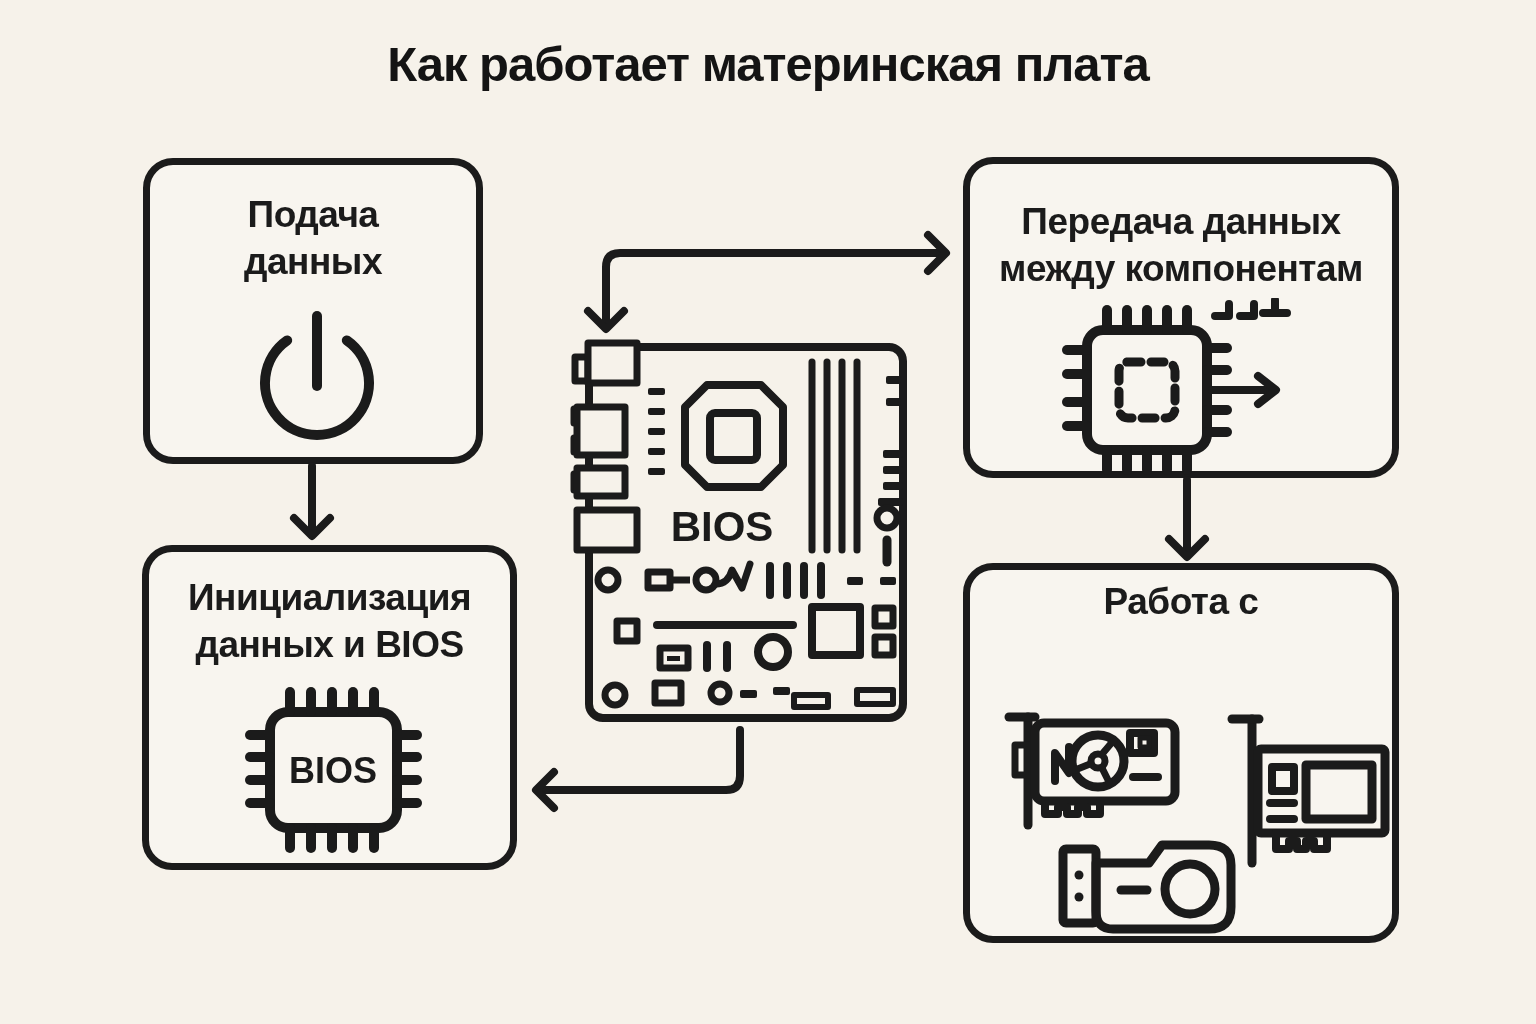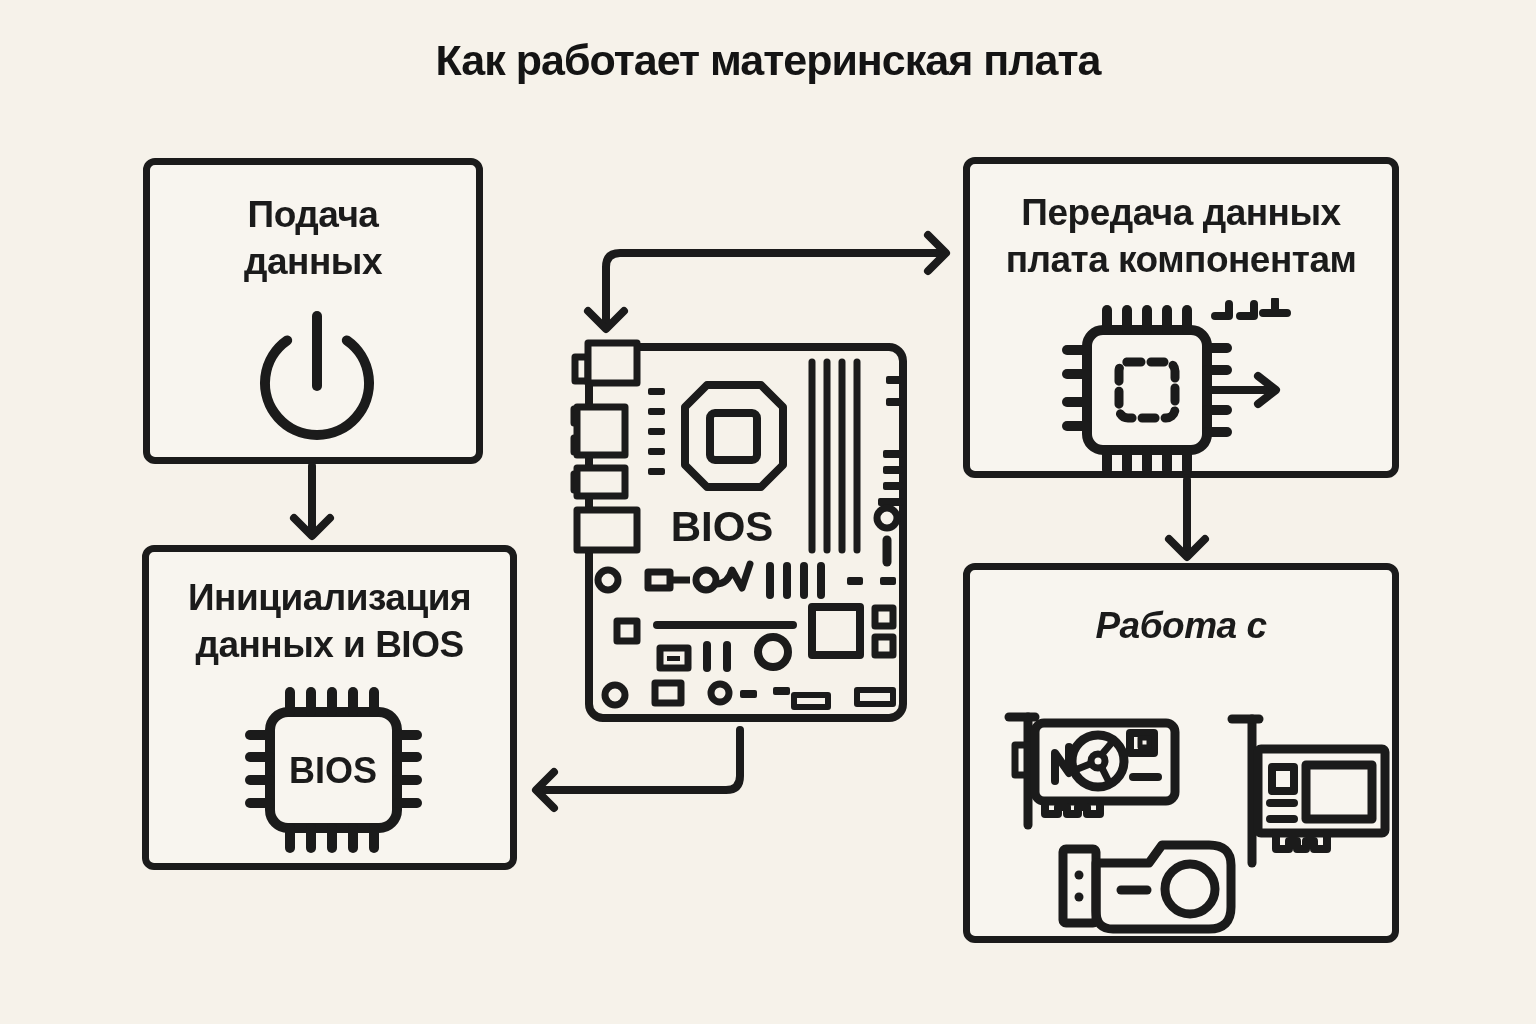--- a/index.html
+++ b/index.html
@@ -7,42 +7,42 @@
     position:relative;
     width:1536px;height:1024px;
     background:#f6f2ea;
     font-family:"Liberation Sans", sans-serif;
     color:#1b1b1b;
     overflow:hidden;
   }
   .page-title{
     position:absolute;left:0;top:36px;width:1536px;
     text-align:center;
-    font-size:43px;font-weight:bold;letter-spacing:-1px;
+    font-size:49px;font-weight:bold;letter-spacing:-1px;
     color:#141414;margin:0;
   }
   .box{
     position:absolute;
     box-sizing:border-box;
     background:#f8f5ef;
     border:7px solid #1b1b1b;
-    border-radius:12px;
+    border-radius:30px;
   }
   .box-power   {left:143px;top:158px;width:340px;height:306px;}
   .box-init    {left:142px;top:545px;width:375px;height:325px;}
   .box-transfer{left:963px;top:157px;width:436px;height:321px;}
   .box-ext     {left:963px;top:563px;width:436px;height:380px;}
   .box-title{
     margin-top:26px;
     font-size:37px;font-weight:bold;line-height:47px;
     text-align:center;letter-spacing:-0.5px;color:#1b1b1b;
   }
   .box-init .box-title{margin-top:22px;}
-  .box-transfer .box-title{margin-top:25px;}
-  .box-ext .box-title{margin-top:32px;font-style:italic;}
+  .box-transfer .box-title{margin-top:34px;}
+  .box-ext .box-title{margin-top:8px;}
   .icon{position:absolute;}
   .icon-power   {left:105px;top:133px;}
   .icon-bioschip{left:96px; top:135px;}
   .icon-datachip{left:92px; top:134px;}
   .icon-gpu     {left:25px; top:133px;}
   .icon-netcard {left:242px;top:133px;}
   .icon-usb     {left:77px; top:263px;}
   .motherboard{position:absolute;left:570px;top:338px;}
   .arrows{position:absolute;left:0;top:0;pointer-events:none;}
   svg{display:block;}
@@ -91,21 +91,21 @@
         <line x1="152" y1="70" x2="172" y2="70"></line>
       <line x1="152" y1="93" x2="172" y2="93"></line>
         <line x1="152" y1="116" x2="172" y2="116"></line>
       <text x="88" y="96" text-anchor="middle" font-size="36" font-weight="bold" fill="#1b1b1b" stroke="none">BIOS</text>
     </svg>
   </section>
 
   <section class="box box-transfer">
     <div class="box-title">
       <div>Передача данных</div>
-      <div>плата компонентам</div>
+      <div>между компонентам</div>
     </div>
     <svg class="icon icon-datachip" width="235" height="185" viewBox="0 0 235 185" fill="none" stroke="#1b1b1b" stroke-width="10" stroke-linecap="round" stroke-linejoin="round">
       <rect x="25" y="32" width="120" height="120" rx="16"></rect>
       <line x1="45" y1="12" x2="45" y2="32"></line>
         <line x1="65" y1="12" x2="65" y2="32"></line>
       <line x1="85" y1="12" x2="85" y2="32"></line>
         <line x1="105" y1="12" x2="105" y2="32"></line>
       <line x1="125" y1="12" x2="125" y2="32"></line>
       <line x1="45" y1="152" x2="45" y2="172"></line>
         <line x1="65" y1="152" x2="65" y2="172"></line>

